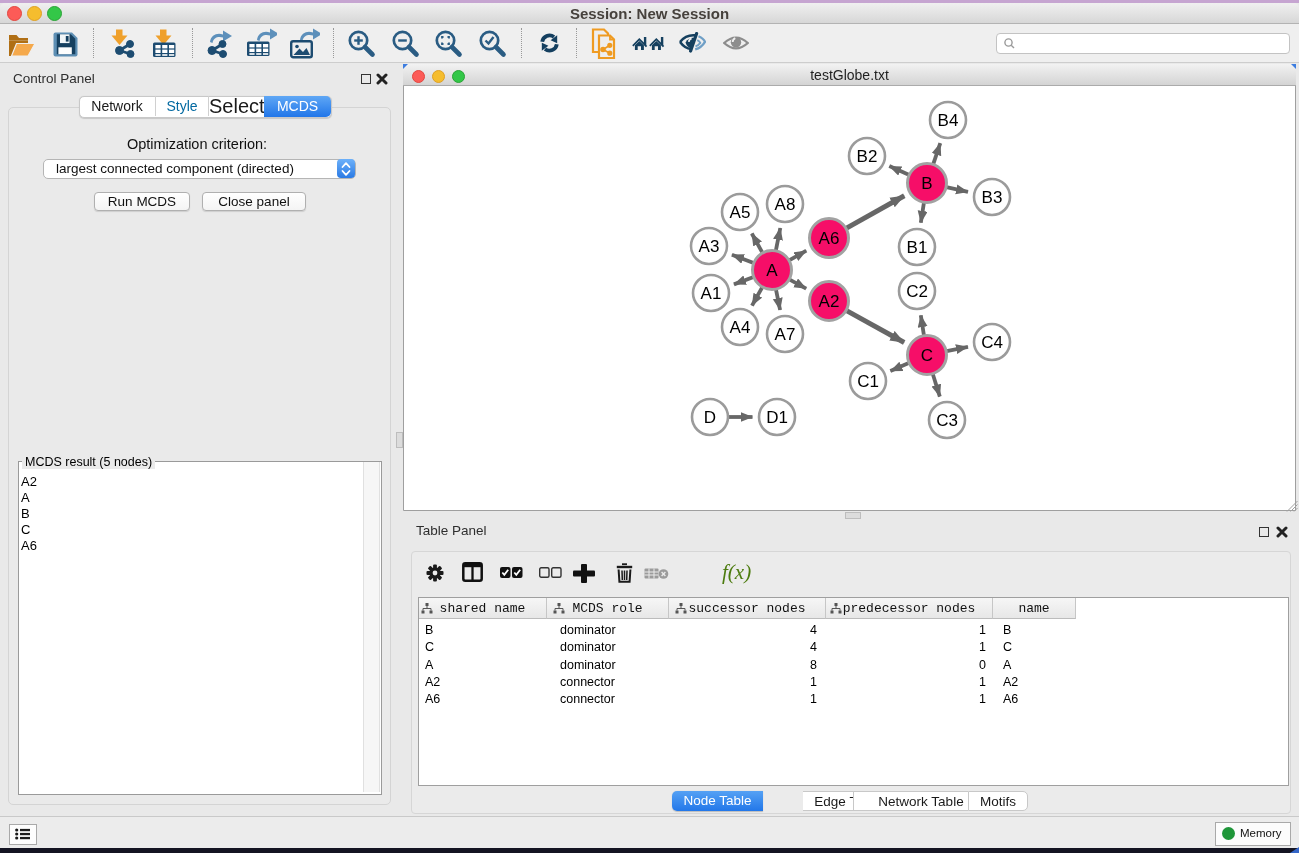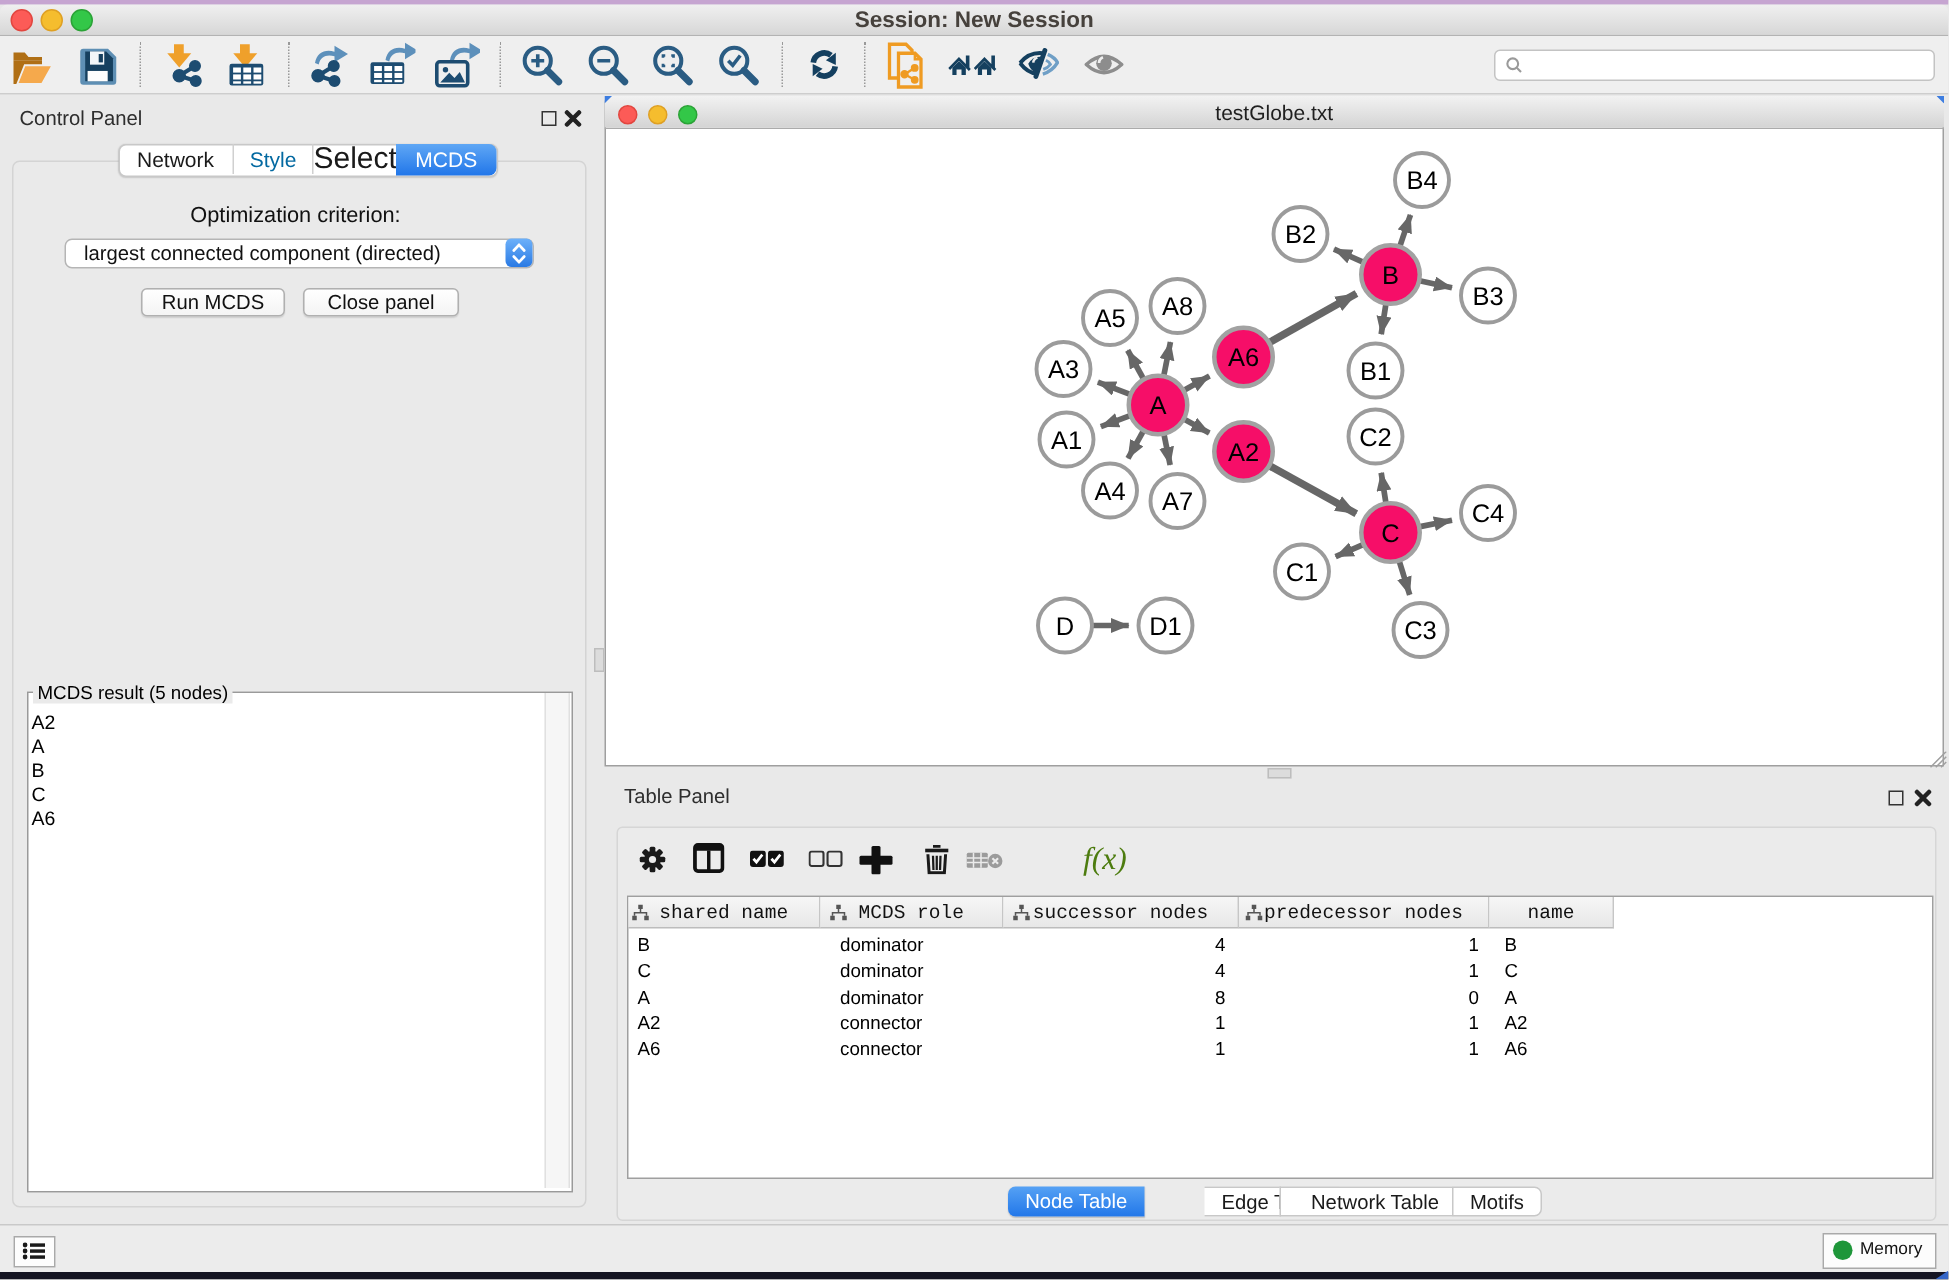--- a/index.html
+++ b/index.html
@@ -450,21 +450,21 @@
 <div class="tr" style="left:425px;top:690px;">A6</div>
 <div class="tr" style="left:560px;top:690px;">connector</div>
 <div class="tr num" style="left:717px;top:690px;width:100px;">1</div>
 <div class="tr num" style="left:886px;top:690px;width:100px;">1</div>
 <div class="tr" style="left:1003px;top:690px;">A6</div>
 
 <div class="abs" style="left:672px;top:791px;width:91px;height:20px;line-height:20px;text-align:center;font-size:13.5px;color:#fff;
  background:linear-gradient(#55a1f4,#2277e9);border-radius:5px 0 0 5px;box-shadow:0 0.5px 1px rgba(0,0,0,0.2);">Node Table</div>
 <div class="abs" style="left:763px;top:791px;width:90px;height:20px;line-height:20px;text-align:center;font-size:13.5px;color:#1a1a1a;
  background:#fff;border-top:1px solid #c8c8c8;border-bottom:1px solid #c8c8c8;box-sizing:border-box;margin-left:40px;">Edge Table</div>
-<div class="abs" style="left:853px;top:791px;width:115px;height:20px;line-height:20px;text-align:left;font-size:13.5px;color:#1a1a1a;
+<div class="abs" style="left:853px;top:791px;width:115px;height:20px;line-height:20px;text-align:center;font-size:13.5px;color:#1a1a1a;
  background:#fff;border:1px solid #c8c8c8;border-right:none;box-sizing:border-box;padding-left:20px;">Network Table</div>
 <div class="abs" style="left:968px;top:791px;width:60px;height:20px;line-height:20px;text-align:center;font-size:13.5px;color:#1a1a1a;
  background:#fff;border:1px solid #c8c8c8;border-radius:0 5px 5px 0;box-sizing:border-box;">Motifs</div>
 
 <div class="abs" style="left:0;top:816px;width:1299px;height:31px;background:#ececec;border-top:1px solid #c9c9c9;"></div>
 <div class="abs" style="left:9px;top:824px;width:26px;height:19px;background:#fdfdfd;border:1px solid #a9a9a9;"></div>
 <svg class="abs" style="left:15px;top:828px;" width="15" height="12" viewBox="0 0 15 12">
  <circle cx="1.7" cy="2" r="1.6" fill="#1a1a1a"></circle>
     <circle cx="1.7" cy="6" r="1.6" fill="#1a1a1a"></circle>
     <circle cx="1.7" cy="10" r="1.6" fill="#1a1a1a"></circle>

